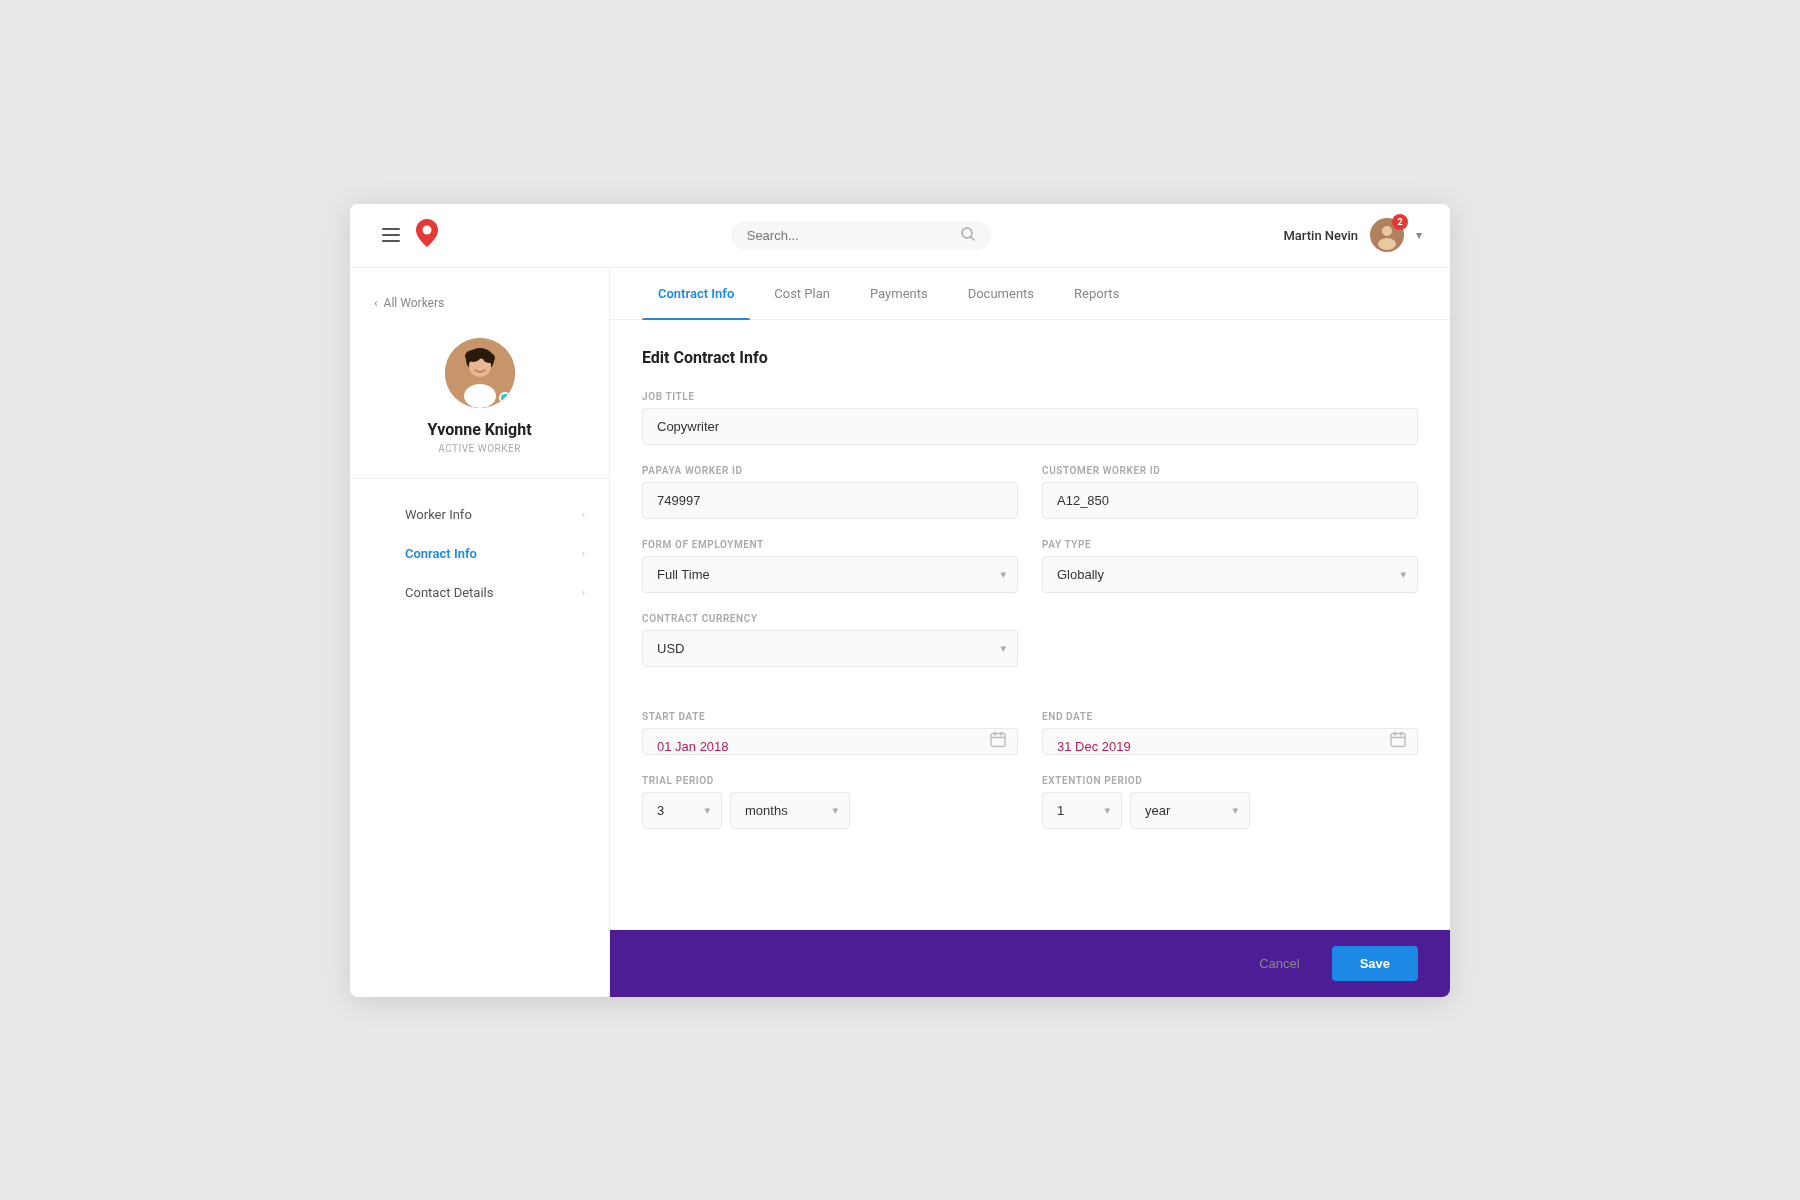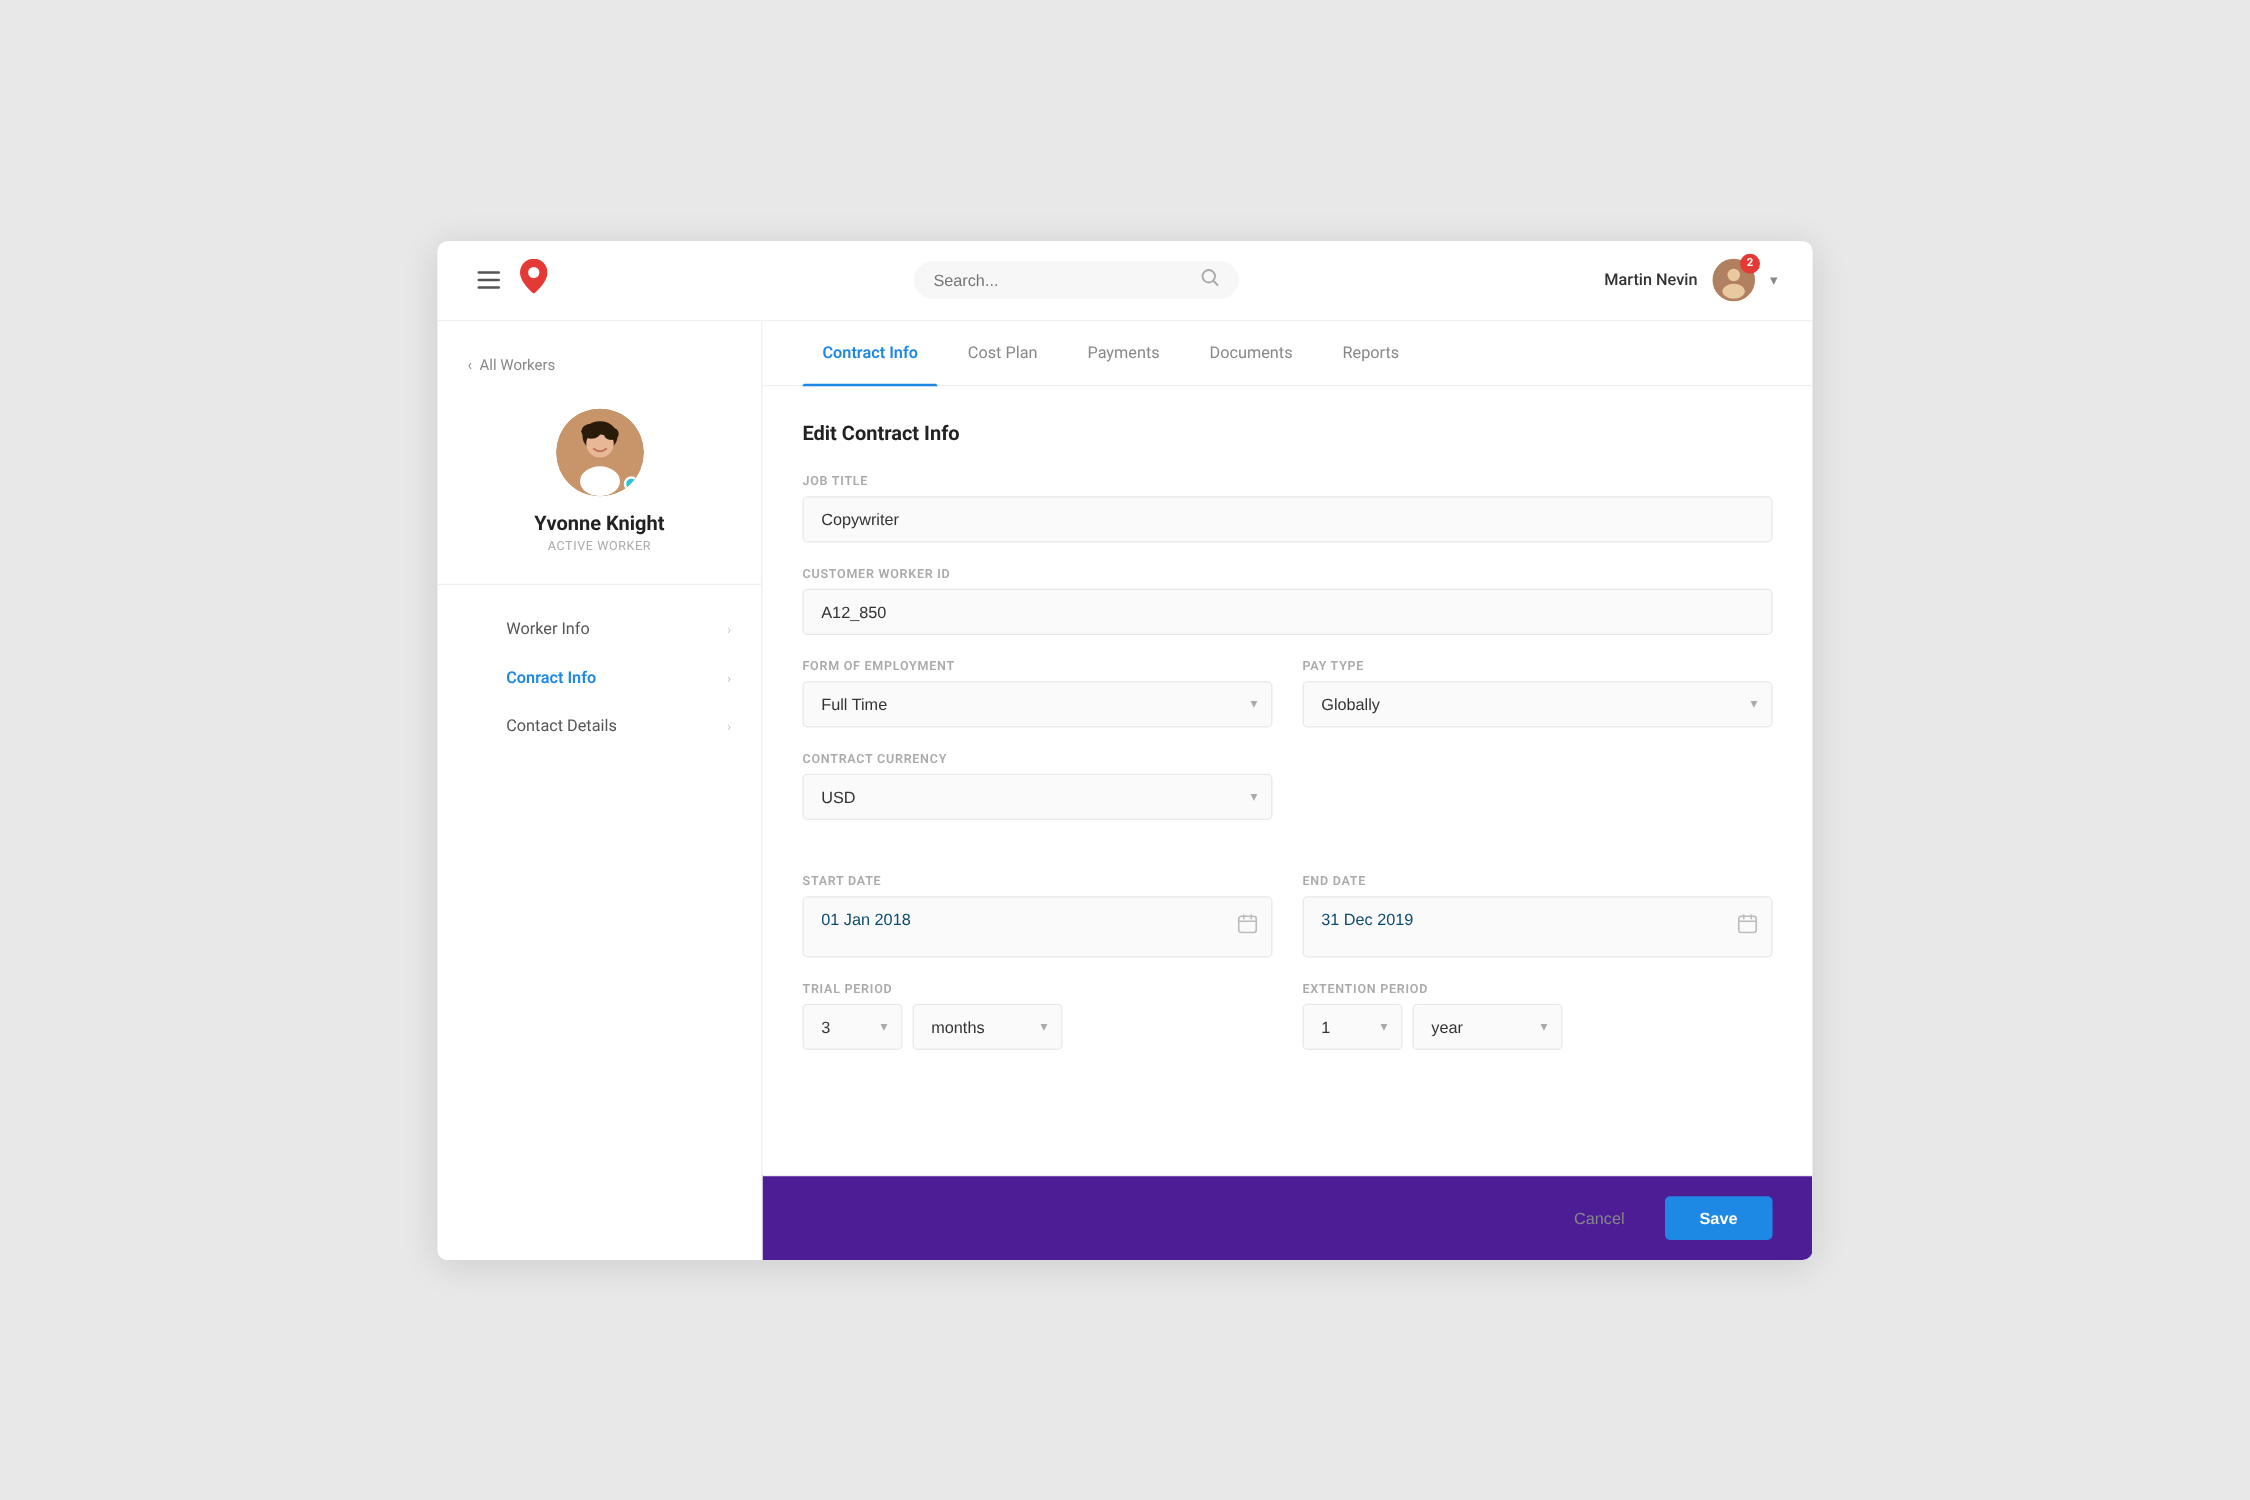--- a/index.html
+++ b/index.html
@@ -325,23 +325,23 @@
       color: #aaa;
       pointer-events: none;
       font-size: 11px;
     }
     .date-input-wrap {
       position: relative;
     }
     .date-input {
       border: 1px solid #e8e8e8;
       border-radius: 4px;
-      padding: 10px 40px 22px 14px;
-      font-size: 13px;
-      color: #0c4a6e;
+      padding: 10px 40px 0 14px;
+      font-size: 13px;
+      color: #be185d;
       outline: none;
       background: #fafafa;
       width: 100%;
     }
     .calendar-icon {
       position: absolute;
       right: 12px;
       top: 50%;
       transform: translateY(-50%);
       color: #bbb;
@@ -510,20 +510,24 @@
         <div class="form-section-title">Edit Contract Info</div>
 
         <div class="form-row">
           <div class="form-field">
             <label class="form-label">JOB TITLE</label>
             <input class="form-input" type="text" value="Copywriter" style="">
           </div>
         </div>
 
         <div class="form-row">
+          <div class="form-field">
+            <label class="form-label">PAPAYA WORKER ID</label>
+            <input class="form-input" type="text" value="749997" style="">
+          </div>
           <div class="form-field">
             <label class="form-label">CUSTOMER WORKER ID</label>
             <input class="form-input" type="text" value="A12_850" style="">
           </div>
         </div>
 
         <div class="form-row">
           <div class="form-field">
             <label class="form-label">FORM OF EMPLOYMENT</label>
             <div class="form-select-wrap">

